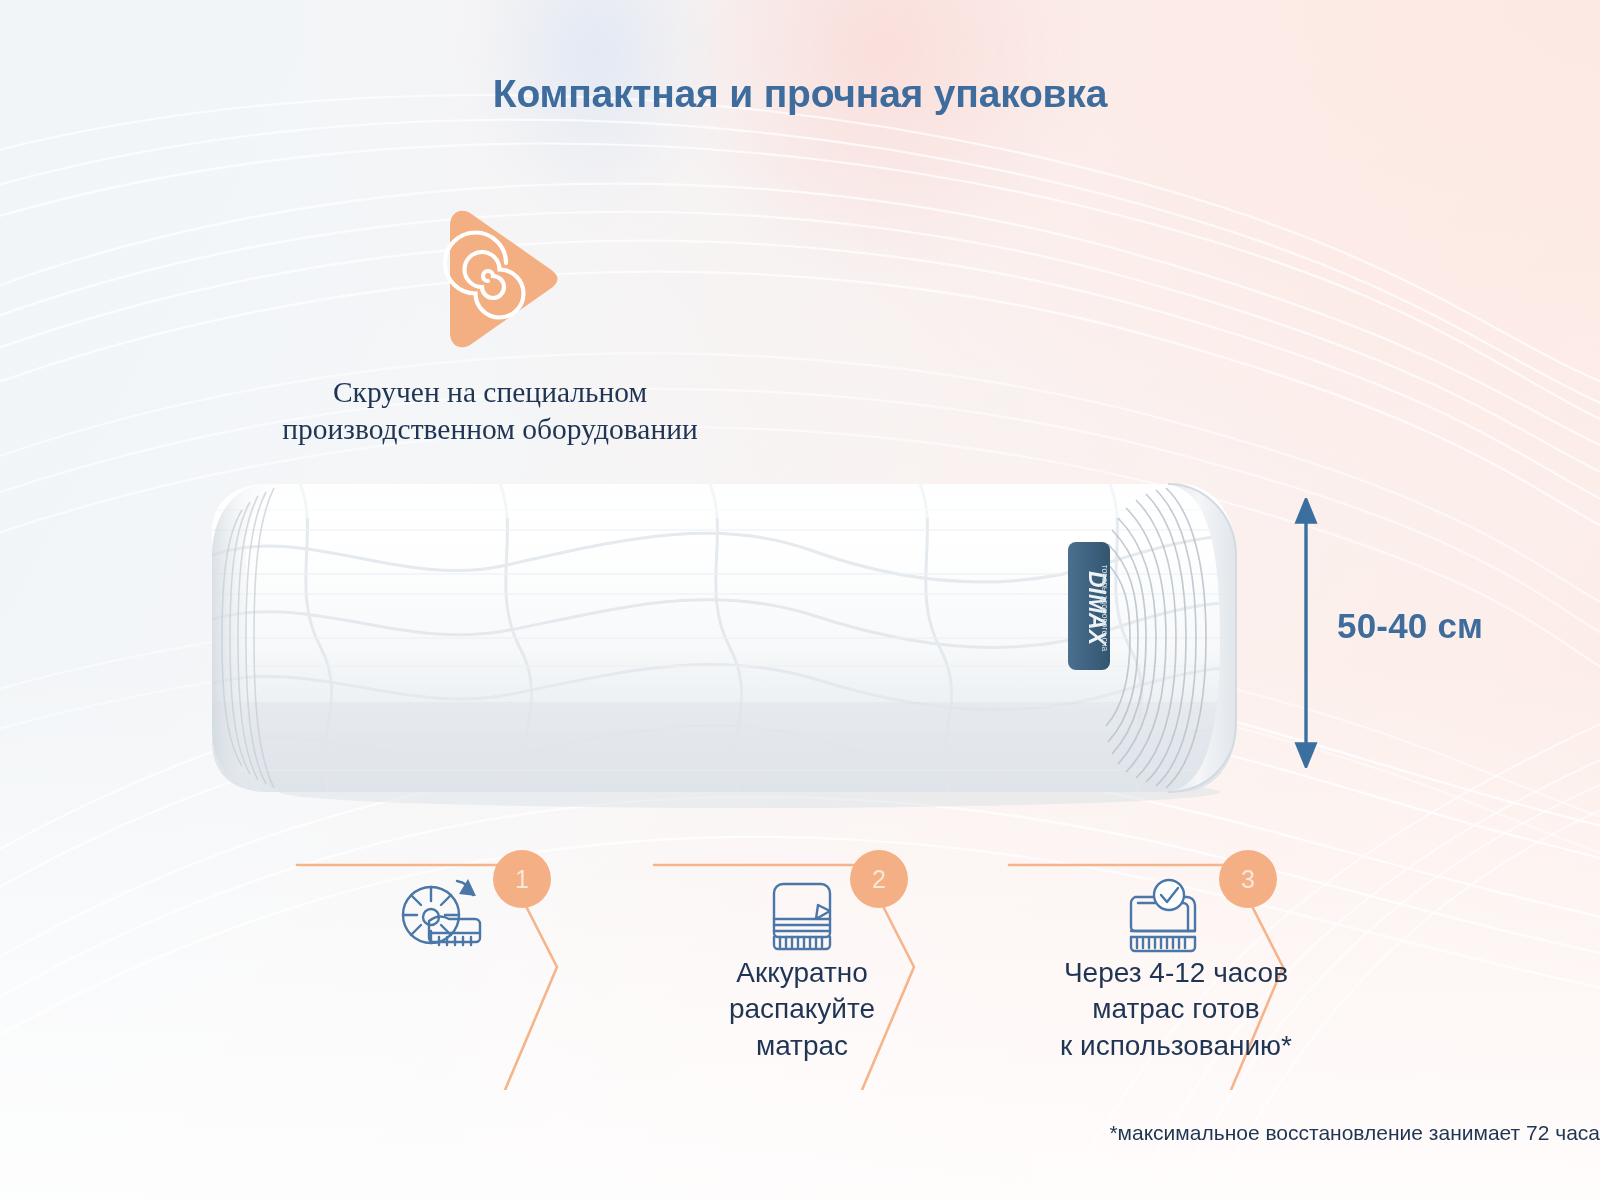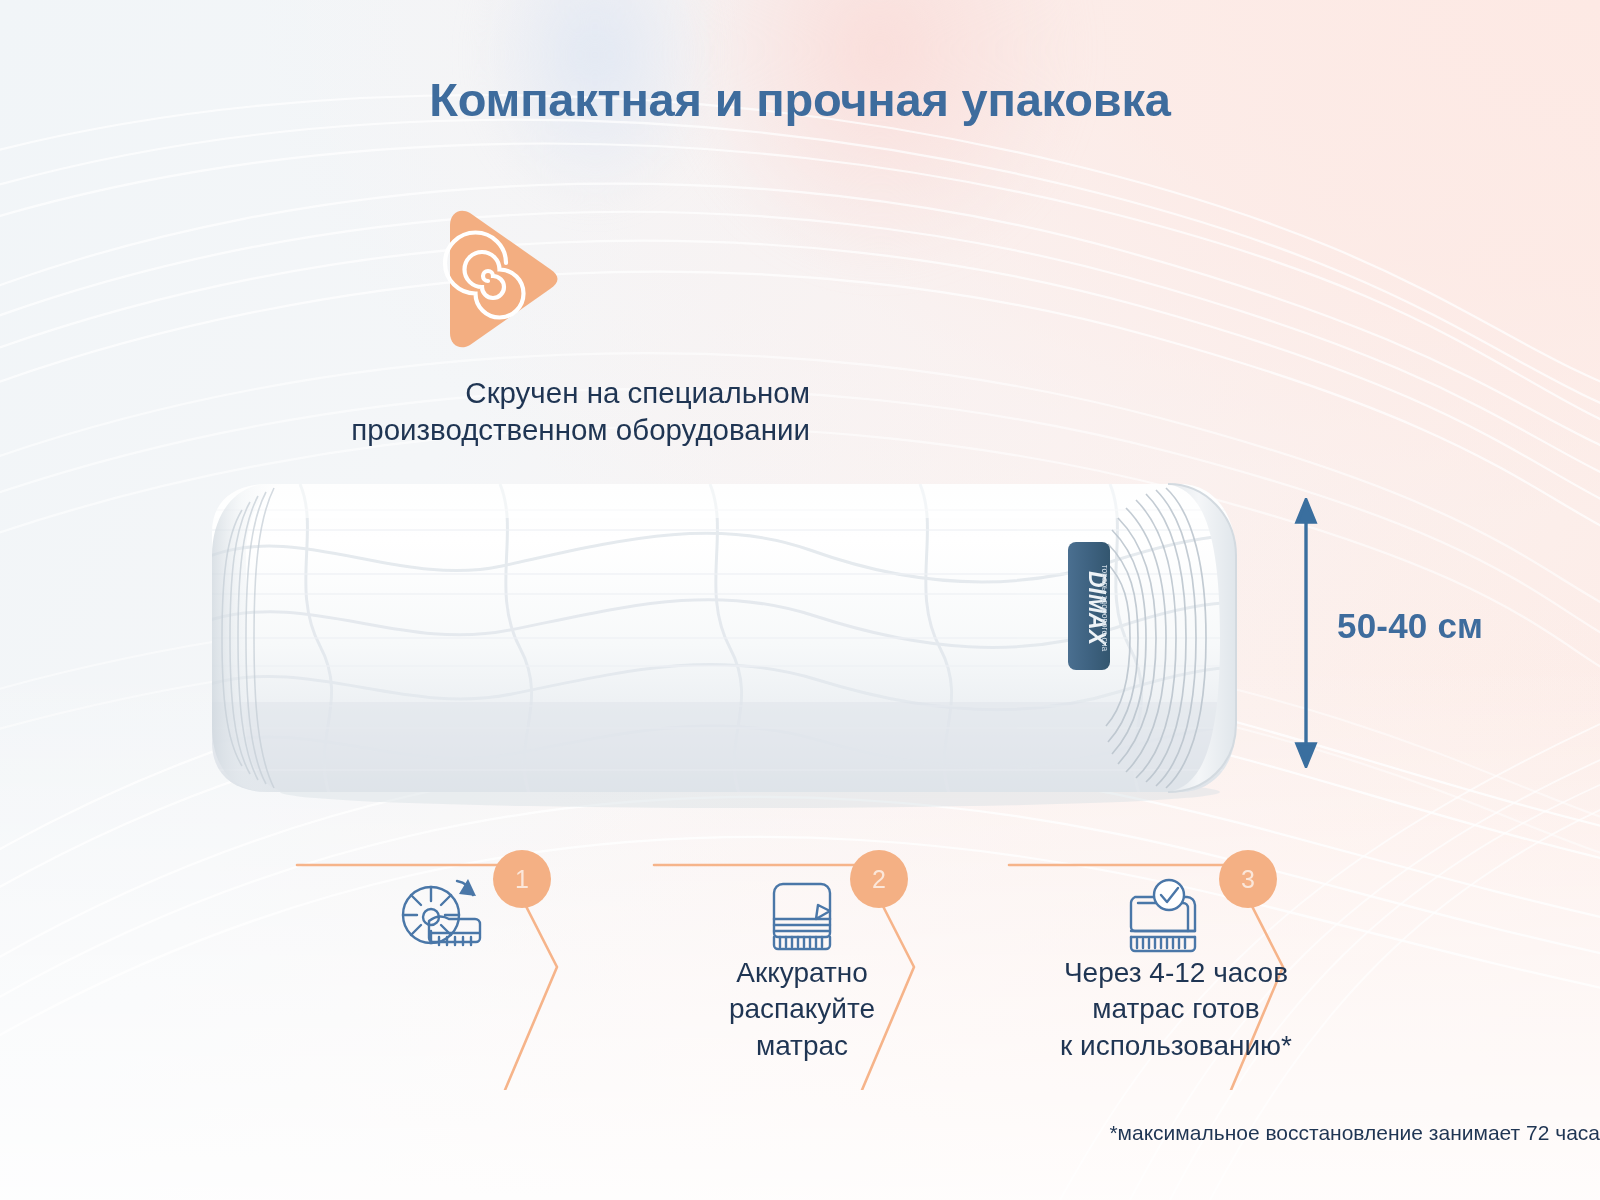--- a/index.html
+++ b/index.html
@@ -32,26 +32,26 @@
   .bg-waves{position:absolute;inset:0;}
   .bg-sheen{
     position:absolute;inset:0;
     background:linear-gradient(180deg, rgba(255,255,255,0) 55%, rgba(255,255,255,0.55) 82%, rgba(255,255,255,0.85) 100%);
   }
 
   
   .title{
     position:absolute;left:0;right:0;top:72px;
     text-align:center;
-    font-size:47px;font-weight:bold;letter-spacing:-0.2px;
+    font-size:39px;font-weight:bold;letter-spacing:-0.2px;
     color:#3e6c9d;
   }
 
   
-  .feature{position:absolute;text-align:right;}
+  .feature{position:absolute;text-align:center;font-family:Liberation Serif, serif;}
   .feat-left{left:170px;top:196px;width:640px;}
   .feat-right{left:880px;top:196px;width:470px;}
 
   .tri-wrap{position:relative;height:165px;display:flex;align-items:center;justify-content:center;}
   .tri-svg{display:block;}
 
   .feat-text{
     margin-top:13px;
     font-size:29.5px;line-height:1.27;color:#1f3553;font-weight:normal;
     white-space:pre-line;

